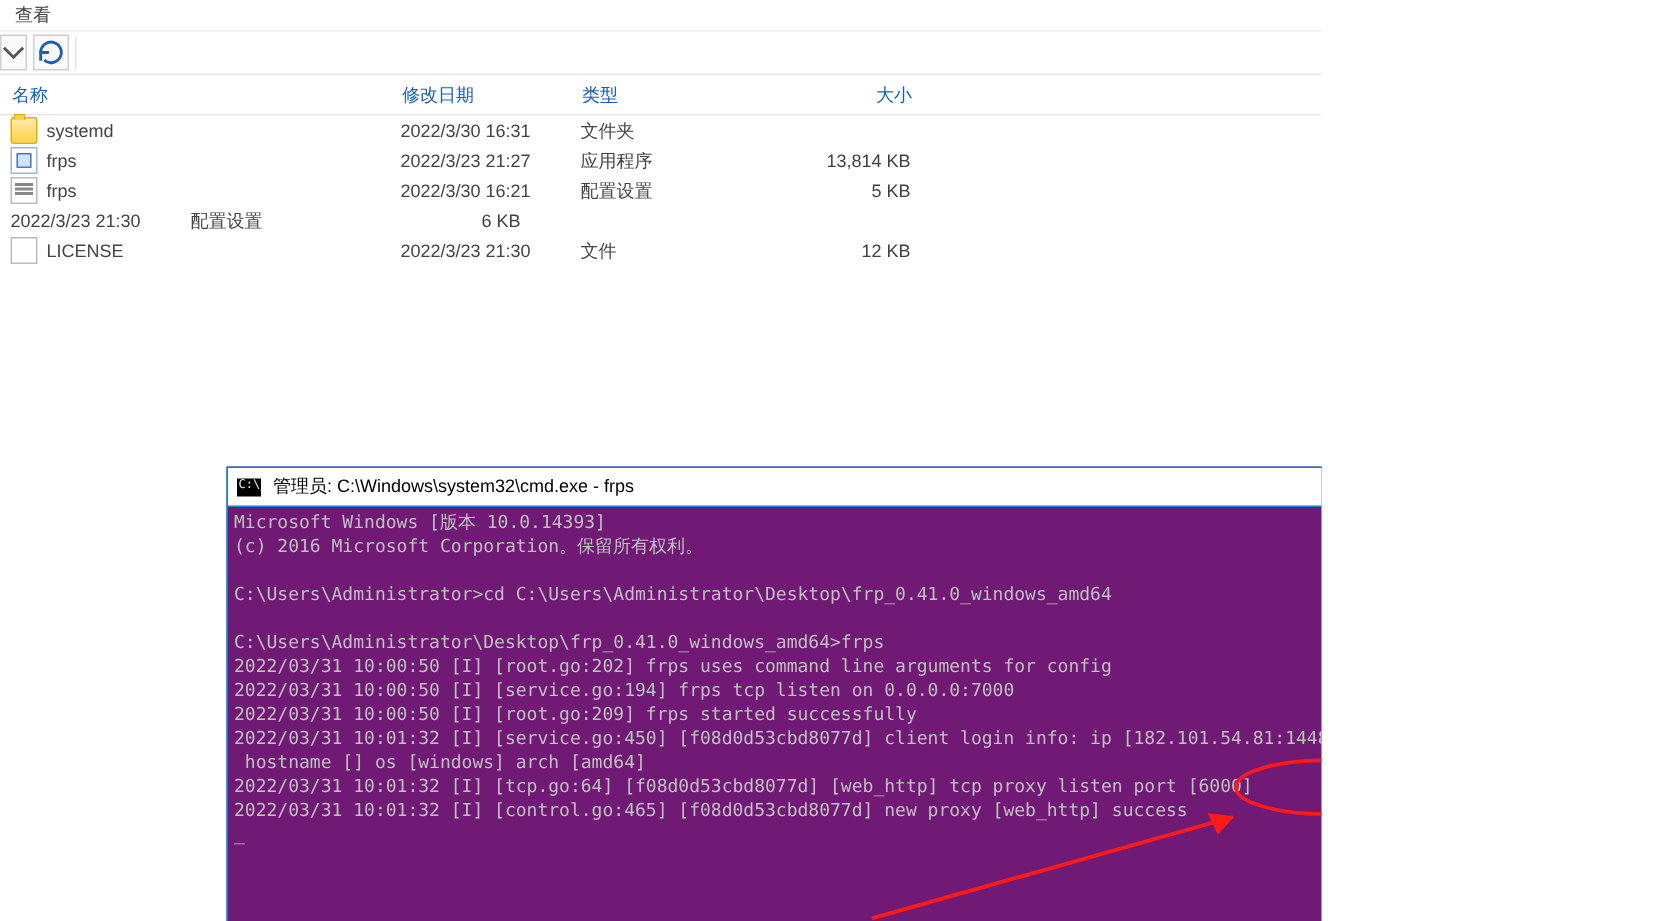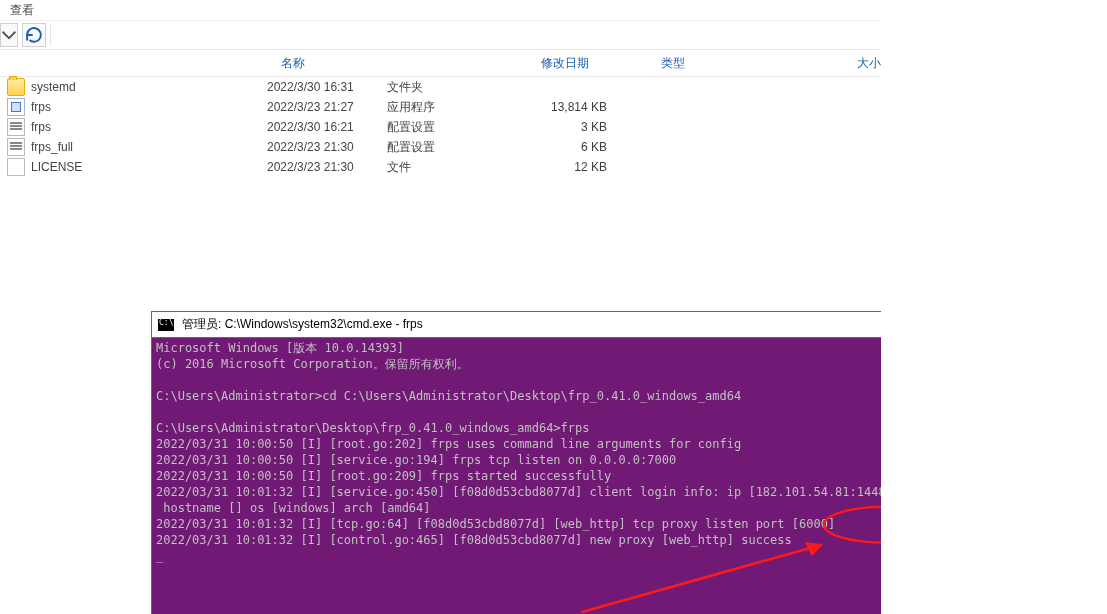--- a/index.html
+++ b/index.html
@@ -7,21 +7,21 @@
 
 .tab-row{height:20px;border-bottom:1px solid #f0f0f0;}
 .tab-row span{display:inline-block;padding:0 10px;line-height:20px;color:#444;}
 
 .addr{display:flex;align-items:center;height:28px;border-bottom:1px solid #e5e5e5;}
 .addr .pathbox{flex:1 1 auto;height:22px;line-height:22px;padding:0 6px;border:1px solid #cfcfcf;margin:2px 4px 2px 2px;background:#fff;white-space:nowrap;overflow:hidden;}
 .addr .dd{width:16px;height:22px;border:1px solid #cfcfcf;background:#fafafa;display:flex;align-items:center;justify-content:center;font-size:10px;color:#555;margin:2px 0;}
 .addr .reload{width:22px;height:22px;border:1px solid #cfcfcf;background:#fafafa;display:flex;align-items:center;justify-content:center;margin:2px 4px;color:#1a5fb4;}
 .addr .search{width:14px;height:22px;border-left:1px solid #e5e5e5;margin:2px 2px 2px 0;}
 
-.cols{display:flex;align-items:center;height:26px;border-bottom:1px solid #e8e8e8;padding-left:28px;color:#1a5fb4;justify-content:flex-end;}
+.cols{display:flex;align-items:center;height:26px;border-bottom:1px solid #e8e8e8;padding-left:8px;color:#1a5fb4;}
 .c-name{width:260px;}
 .c-date{width:120px;}
 .c-type{width:120px;}
 .c-size{width:100px;text-align:right;}
 
 .files{padding-left:7px;}
 .row{display:flex;align-items:center;height:20px;color:#444;}
 .row .c-name{display:flex;align-items:center;gap:6px;}
 .row .c-size{text-align:right;color:#404040;}
 .ic{width:16px;height:16px;display:inline-flex;align-items:center;justify-content:center;}
@@ -97,27 +97,23 @@
       <div class="c-type">应用程序</div>
       <div class="c-size">13,814 KB</div>
     </div>
     <div class="row">
       <div class="c-name">
           <span class="ic ini"></span>
           <span>frps</span>
         </div>
       <div class="c-date">2022/3/30 16:21</div>
       <div class="c-type">配置设置</div>
-      <div class="c-size">3 KB</div>
+      <div class="c-size">5 KB</div>
     </div>
     <div class="row">
-      <div class="c-name">
-          <span class="ic ini"></span>
-          <span>frps_full</span>
-        </div>
       <div class="c-date">2022/3/23 21:30</div>
       <div class="c-type">配置设置</div>
       <div class="c-size">6 KB</div>
     </div>
     <div class="row">
       <div class="c-name">
           <span class="ic txt"></span>
           <span>LICENSE</span>
         </div>
       <div class="c-date">2022/3/23 21:30</div>

